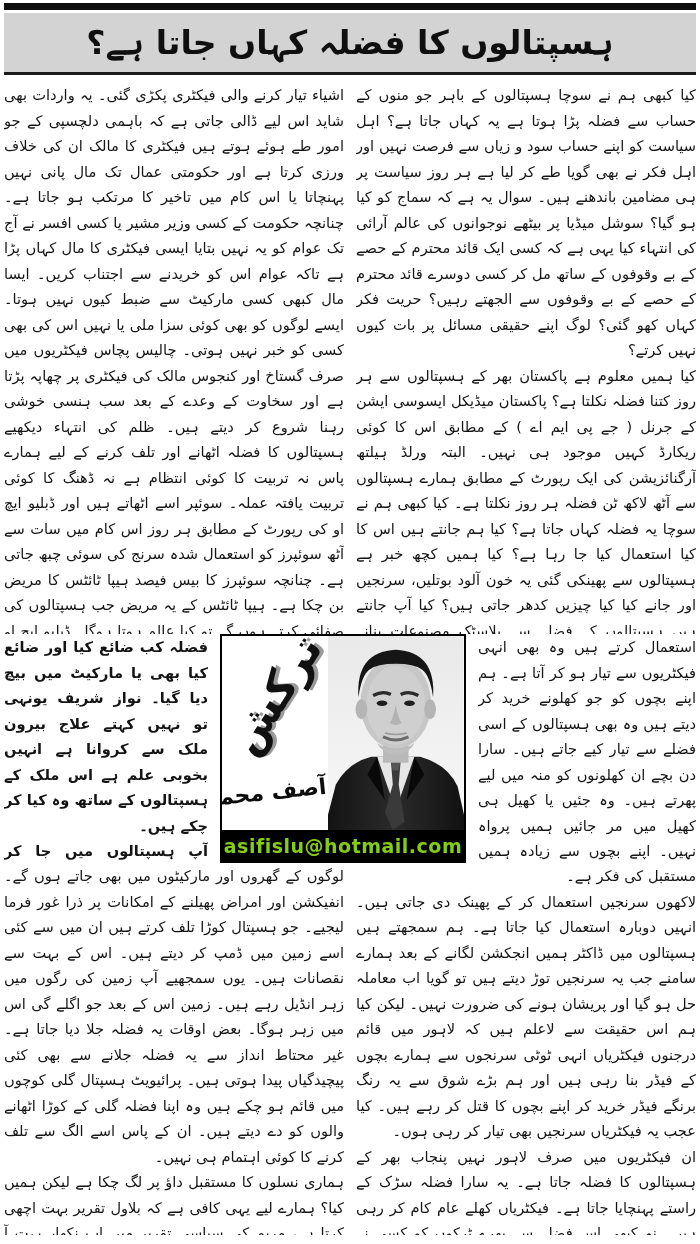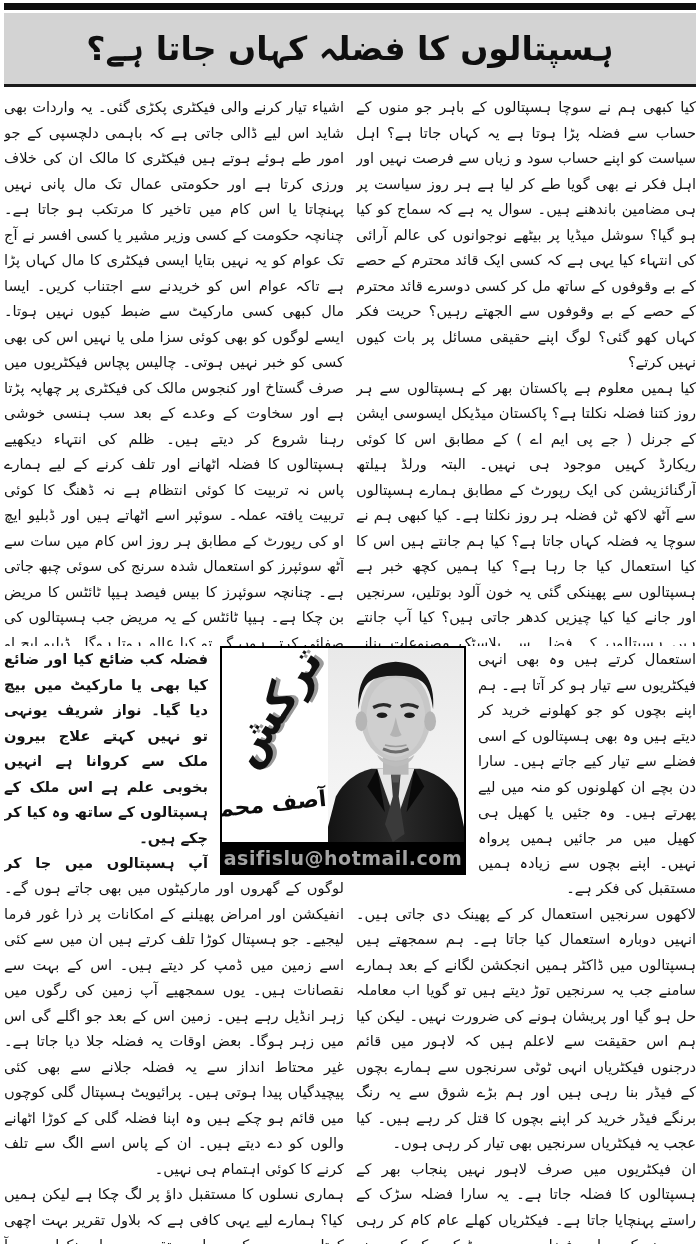--- a/index.html
+++ b/index.html
@@ -8,21 +8,21 @@
     width:700px; height:1244px;
     font-family:"DejaVu Sans", sans-serif;
     color:#161616;
     overflow:hidden;
   }
   .page { width:700px; height:1244px; padding:3px 4px 6px; background:#fff; overflow:hidden; }
 
   
   .topbar { height:7px; background:#0e0e0e; margin-bottom:3px; }
   .masthead {
-    height:74px; background:#d3d3d3;
+    height:62px; background:#d3d3d3;
     border-bottom:3px solid #1a1a1a;
     display:flex; align-items:center; justify-content:center;
     direction:rtl;
   }
   .headline {
     font-size:33px; font-weight:bold; color:#0f0f0f;
     letter-spacing:-1px; white-space:nowrap;
   }
 
   
@@ -72,21 +72,21 @@
     position:absolute; right:0; top:0; width:56%; height:calc(100% - 31px);
   }
   .author-photo svg { width:100%; height:100%; display:block; }
   .emailbar {
     position:absolute; left:0; right:0; bottom:0; height:31px;
     background:#000;
     display:flex; align-items:center; justify-content:center;
     direction:ltr;
   }
   .email-text {
-    color:#a3a3a3; font-weight:bold; font-size:19px; letter-spacing:0.5px;
+    color:#84cc16; font-weight:bold; font-size:19px; letter-spacing:0.5px;
     font-family:"DejaVu Sans", sans-serif;
   }
 </style>
 </head>
 <body>
 
 <div class="page">
 
   <div class="topbar"></div>
 

